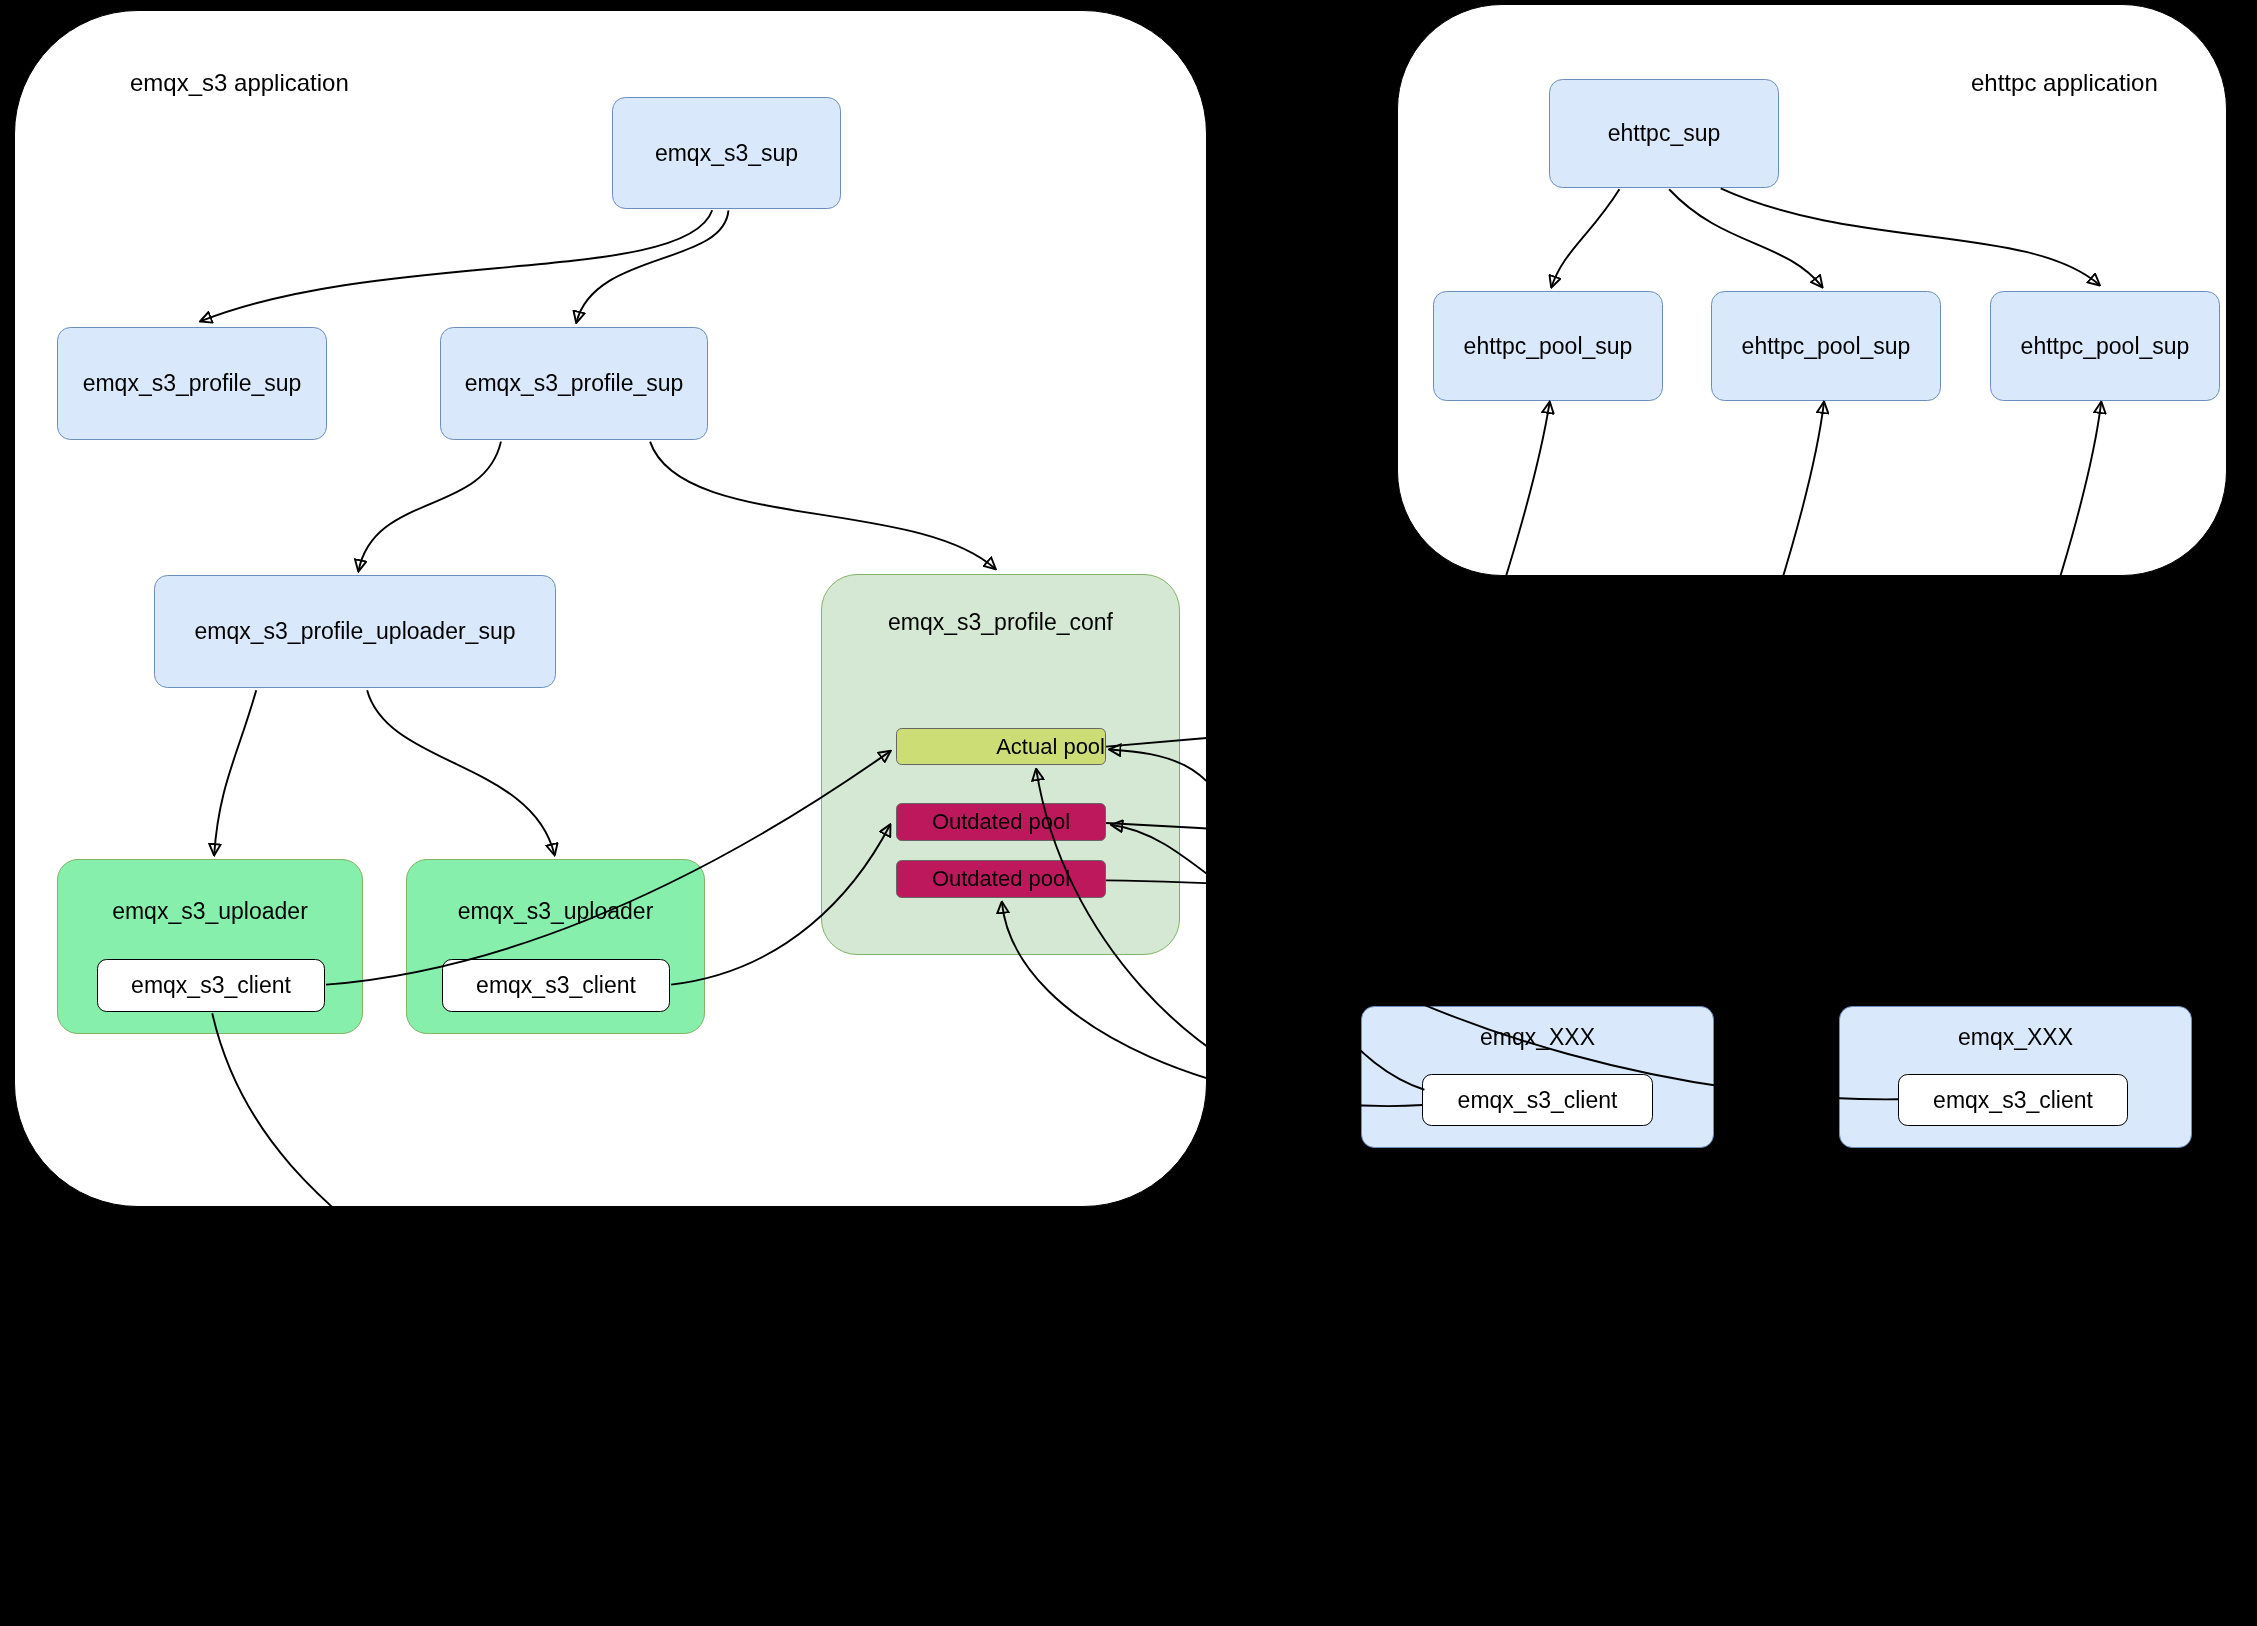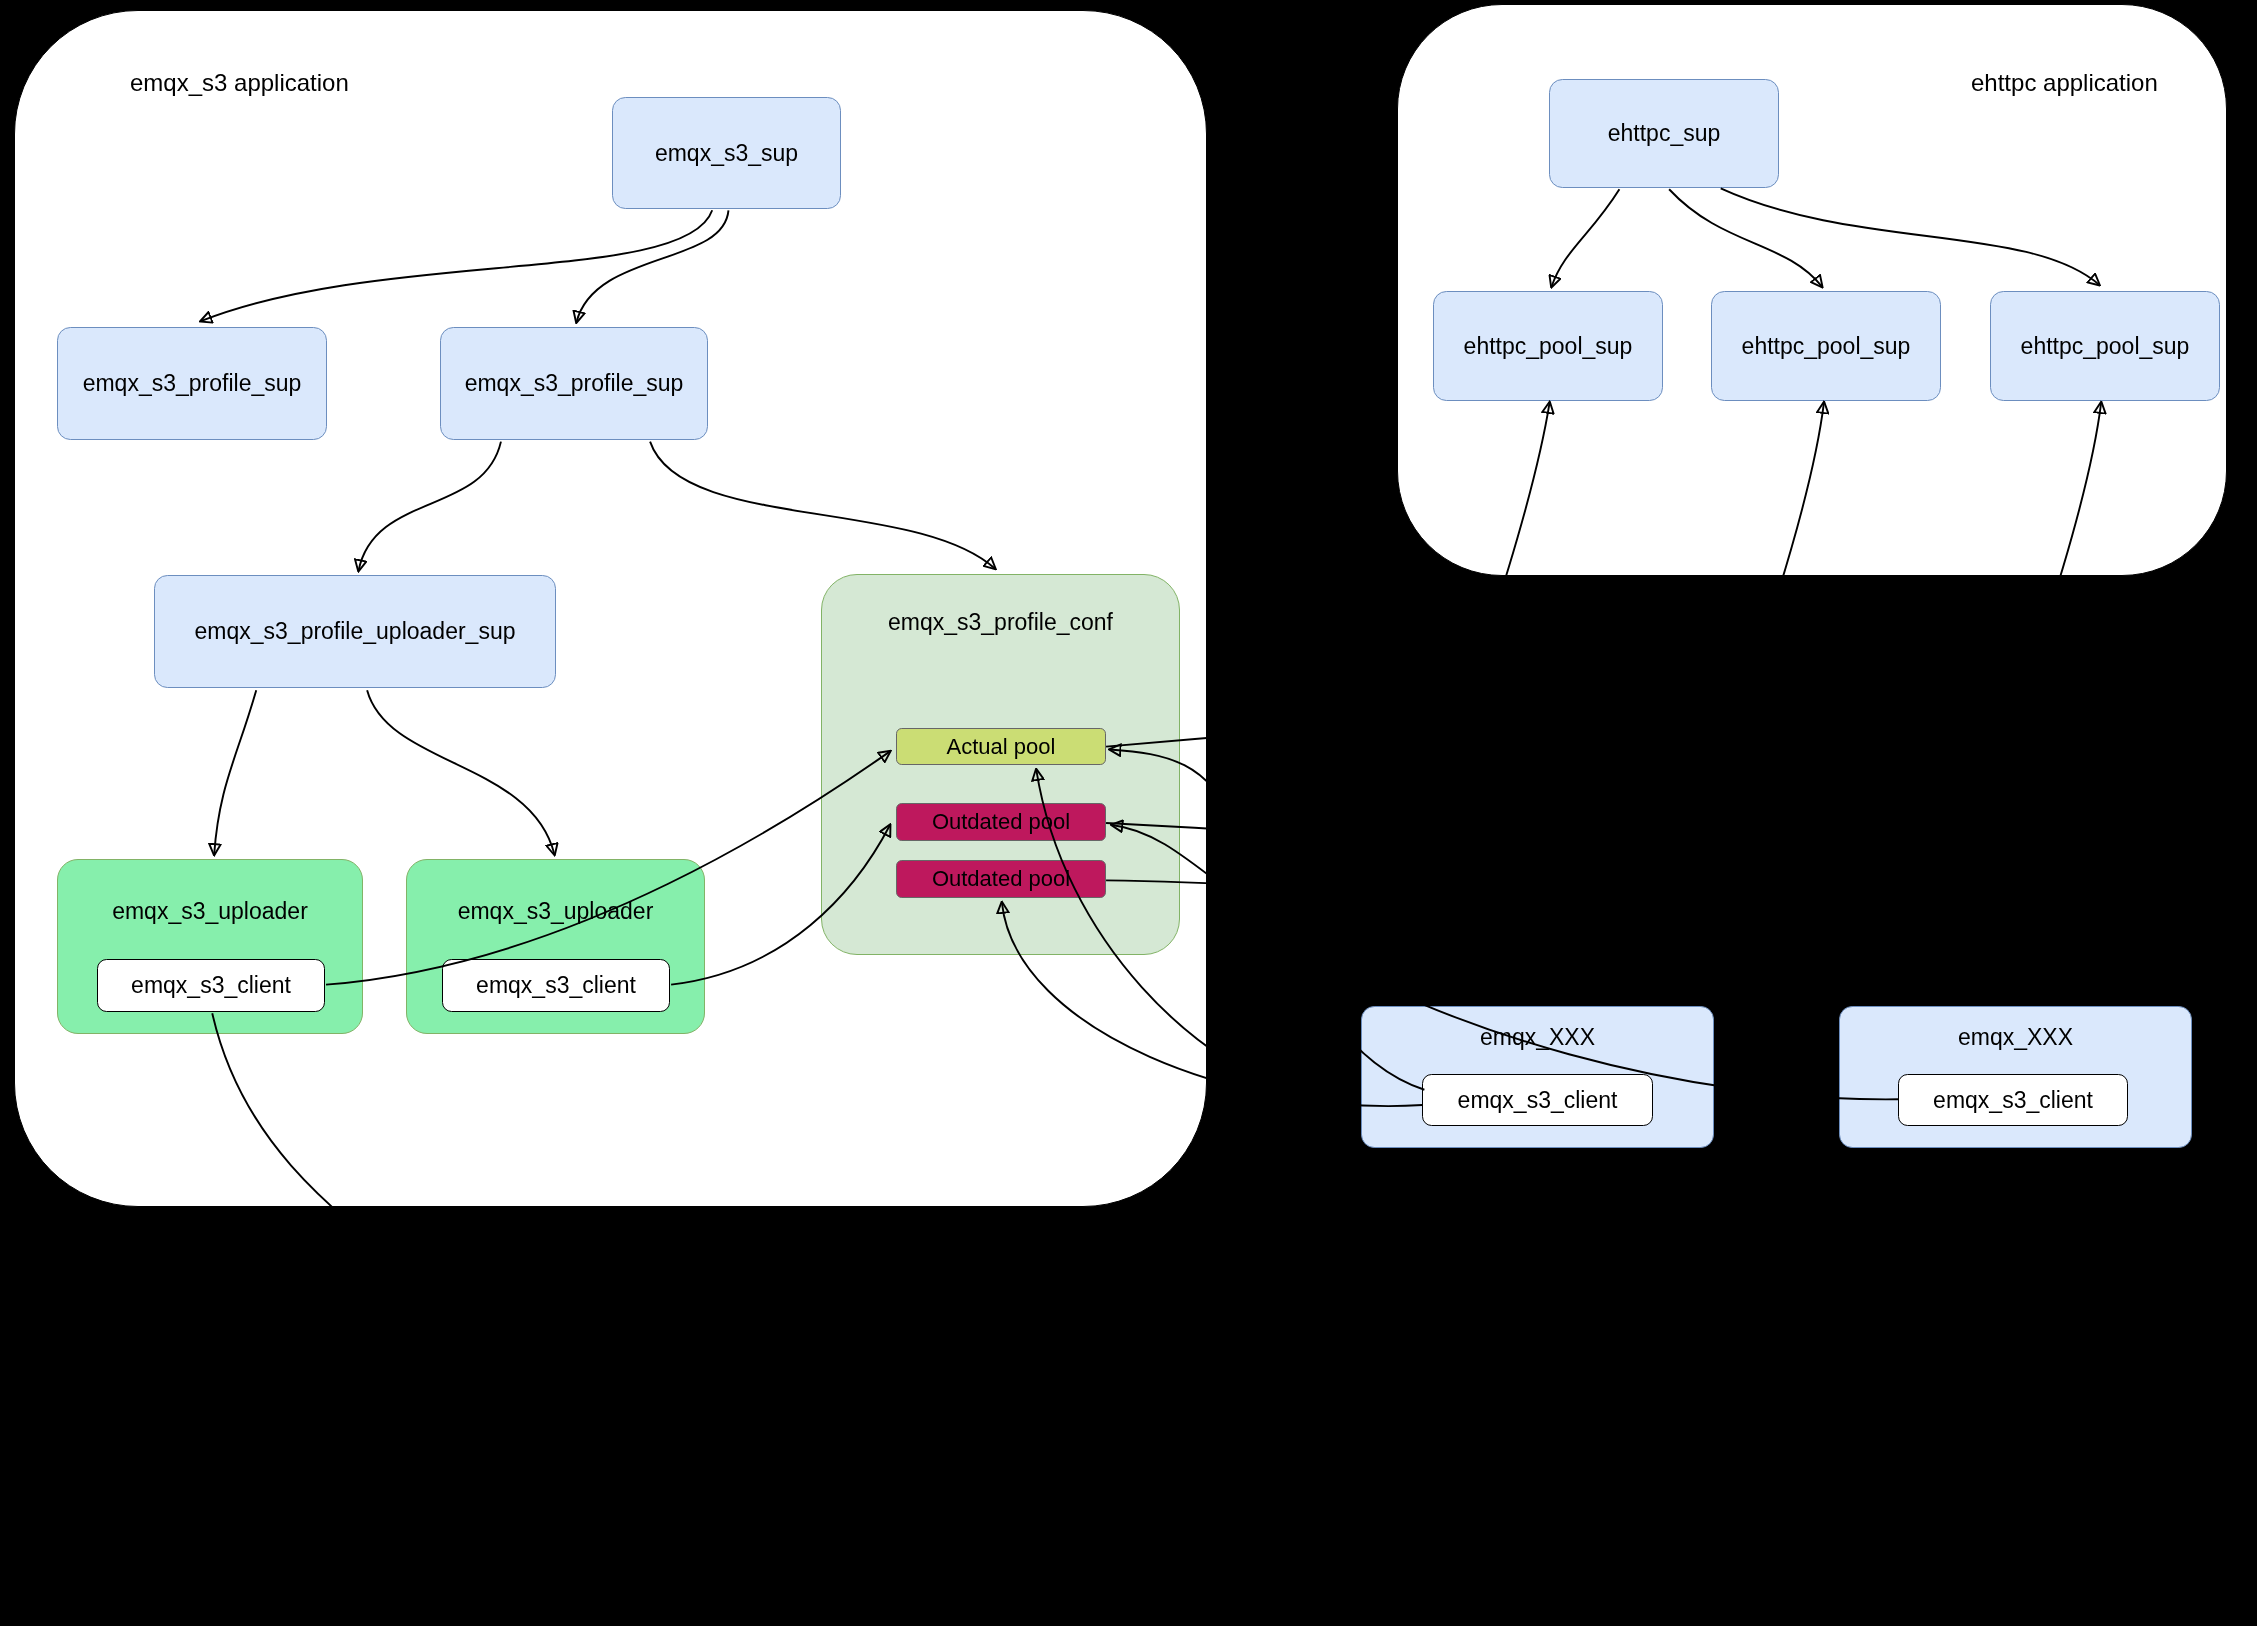--- a/index.html
+++ b/index.html
@@ -46,21 +46,21 @@
   </div>
 
   <div class="node blue" style="left:154px;top:575px;width:402px;height:113px;">
     <span class="lbl">emqx_s3_profile_uploader_sup</span>
   </div>
 
   <div class="node green-big align-top" style="left:821px;top:574px;width:359px;height:381px;padding-top:34px;">
     <span class="lbl">emqx_s3_profile_conf</span>
   </div>
 
-  <div class="node pool lime" style="left:896px;top:728px;width:210px;height:37px;">
+  <div class="node pool lime" style="left:896px;top:728px;width:210px;height:37px;justify-content:flex-end;">
     <span class="lbl">Actual pool</span>
   </div>
   <div class="node pool gray" style="left:896px;top:803px;width:210px;height:38px;">
     <span class="lbl">Outdated pool</span>
   </div>
   <div class="node pool gray" style="left:896px;top:860px;width:210px;height:38px;">
     <span class="lbl">Outdated pool</span>
   </div>
 
   <div class="node green align-top" style="left:57px;top:859px;width:306px;height:175px;padding-top:38px;">

